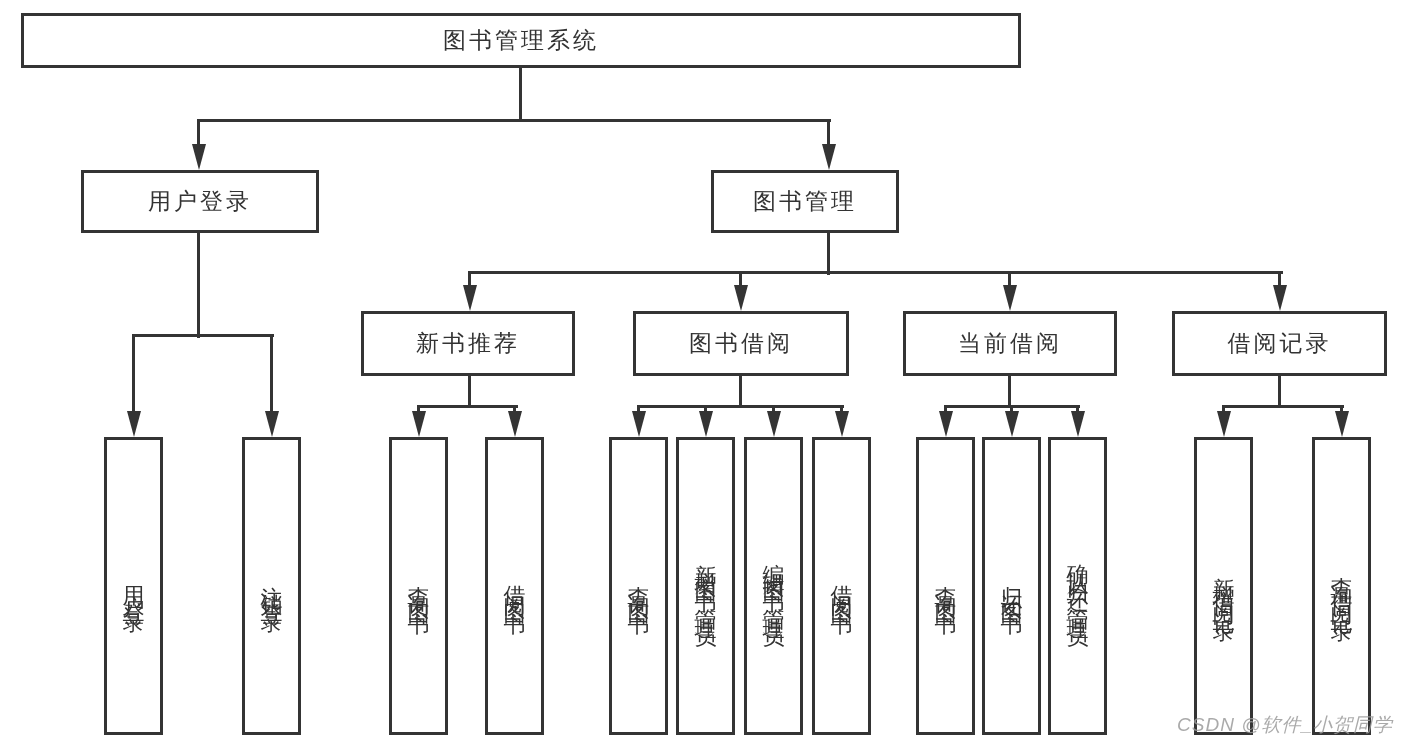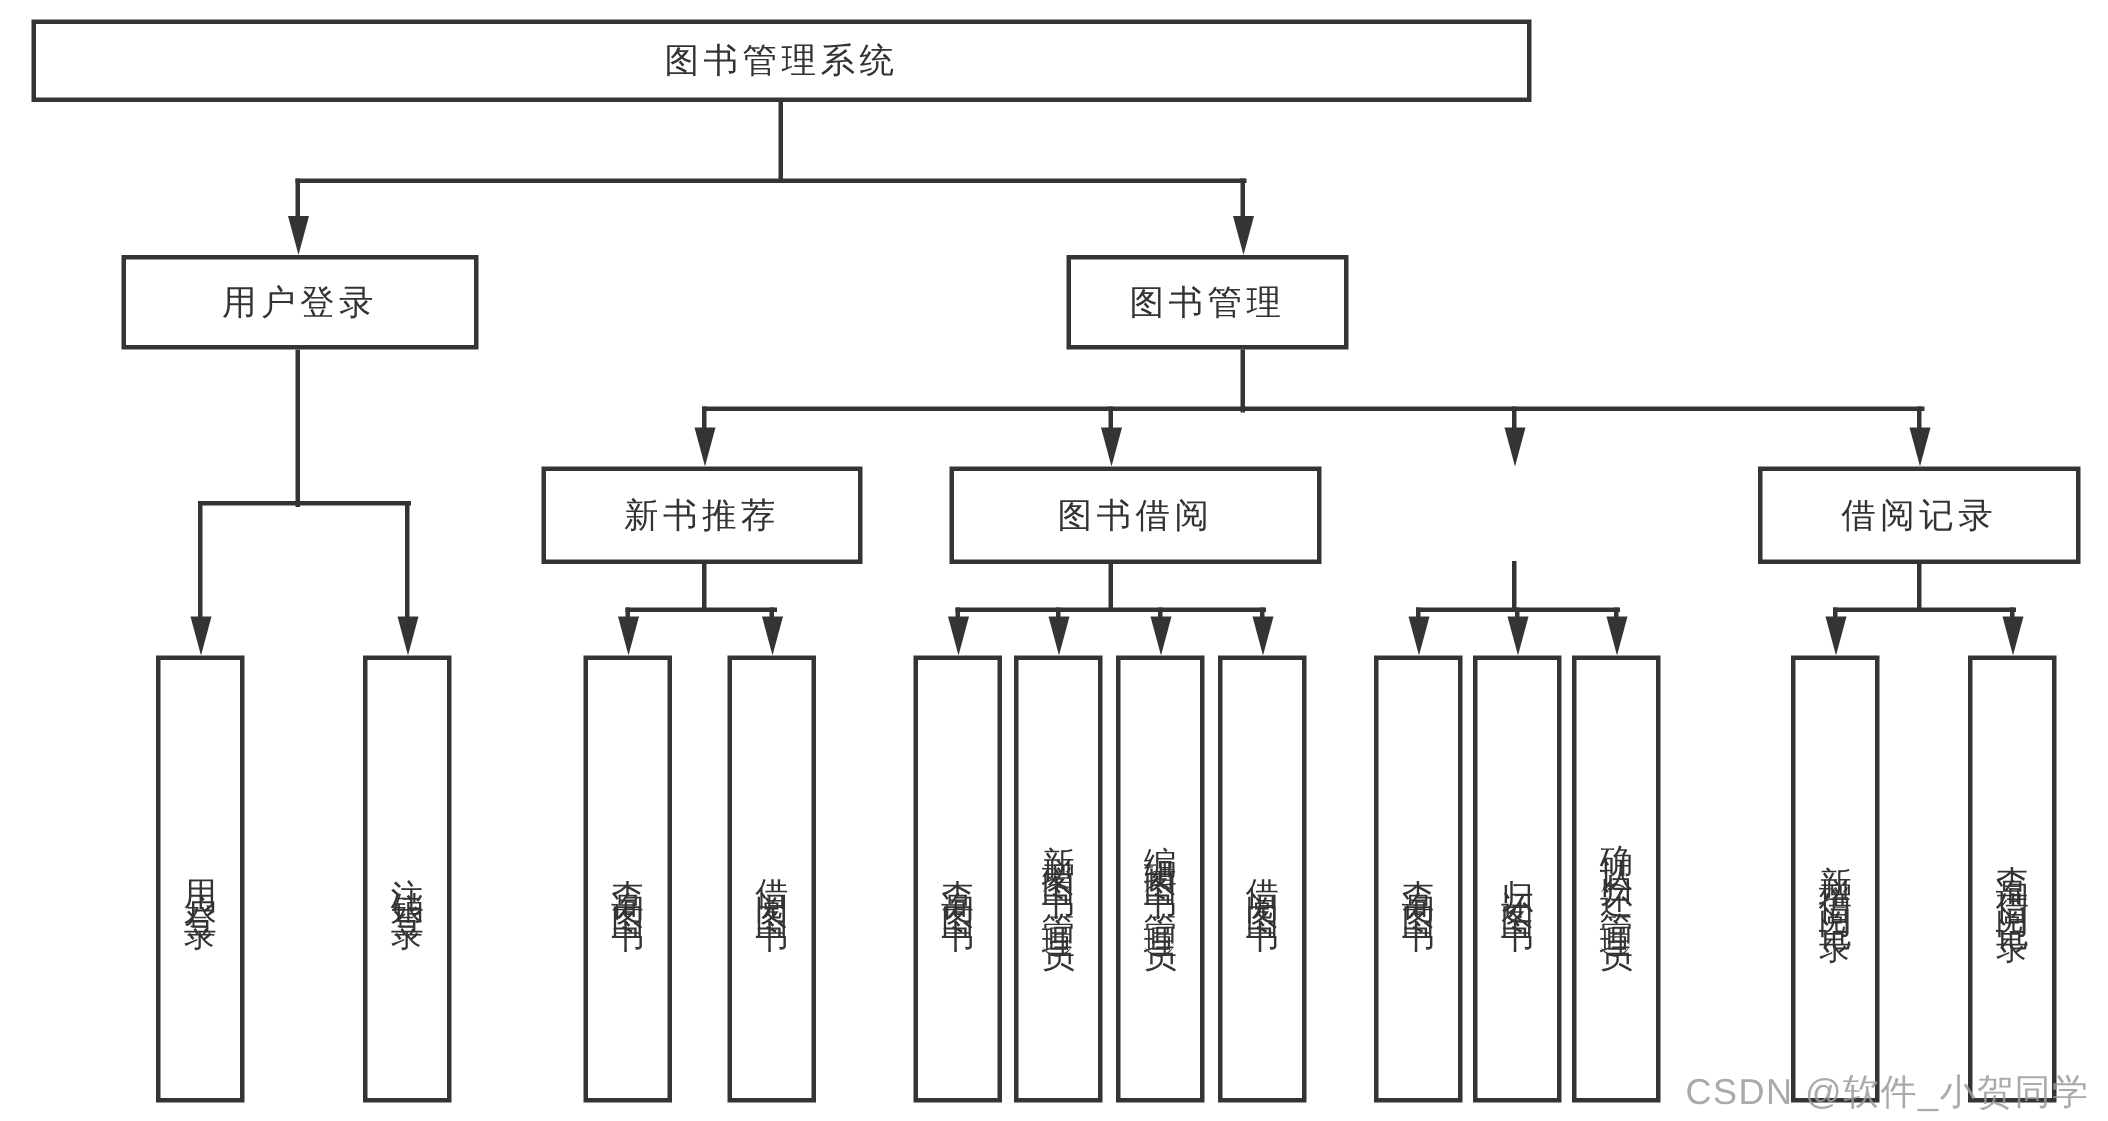--- a/index.html
+++ b/index.html
@@ -41,24 +41,25 @@
     position: absolute;
     width: 0; height: 0;
     border-left: 7px solid transparent;
     border-right: 7px solid transparent;
     border-top: 26px solid #343434;
     z-index: 1;
   }
   .watermark {
     position: absolute;
     color: rgba(155, 155, 155, 0.85);
-    font-size: 24px;
+    font-size: 19px;
     letter-spacing: 1px;
     z-index: 10;
     white-space: nowrap;
+    font-style: italic;
   }
 </style>
 </head>
 <body>
 
 <div class="canvas">
 
   <div class="vl" style="left:519px;top:66px;height:56px"></div>
   <div class="hl" style="left:197px;top:119px;width:634px"></div>
   <div class="vl" style="left:197px;top:119px;height:28px"></div>
@@ -125,22 +126,25 @@
   <div class="box" style="left:81px;top:170px;width:238px;height:63px">
     <span>用户登录</span>
   </div>
   <div class="box" style="left:711px;top:170px;width:188px;height:63px">
     <span>图书管理</span>
   </div>
 
   <div class="box" style="left:361px;top:311px;width:214px;height:65px">
     <span>新书推荐</span>
   </div>
-  <div class="box" style="left:633px;top:311px;width:248px;height:65px">
+  <div class="box" style="left:633px;top:311px;width:216px;height:65px">
     <span>图书借阅</span>
+  </div>
+  <div class="box" style="left:903px;top:311px;width:214px;height:65px">
+    <span>当前借阅</span>
   </div>
   <div class="box" style="left:1172px;top:311px;width:215px;height:65px">
     <span>借阅记录</span>
   </div>
 
   <div class="box vbox" style="left:104px;top:437px;width:59px;height:298px">
     <span>用户登录</span>
   </div>
   <div class="box vbox" style="left:242px;top:437px;width:59px;height:298px">
     <span>注销登录</span>

